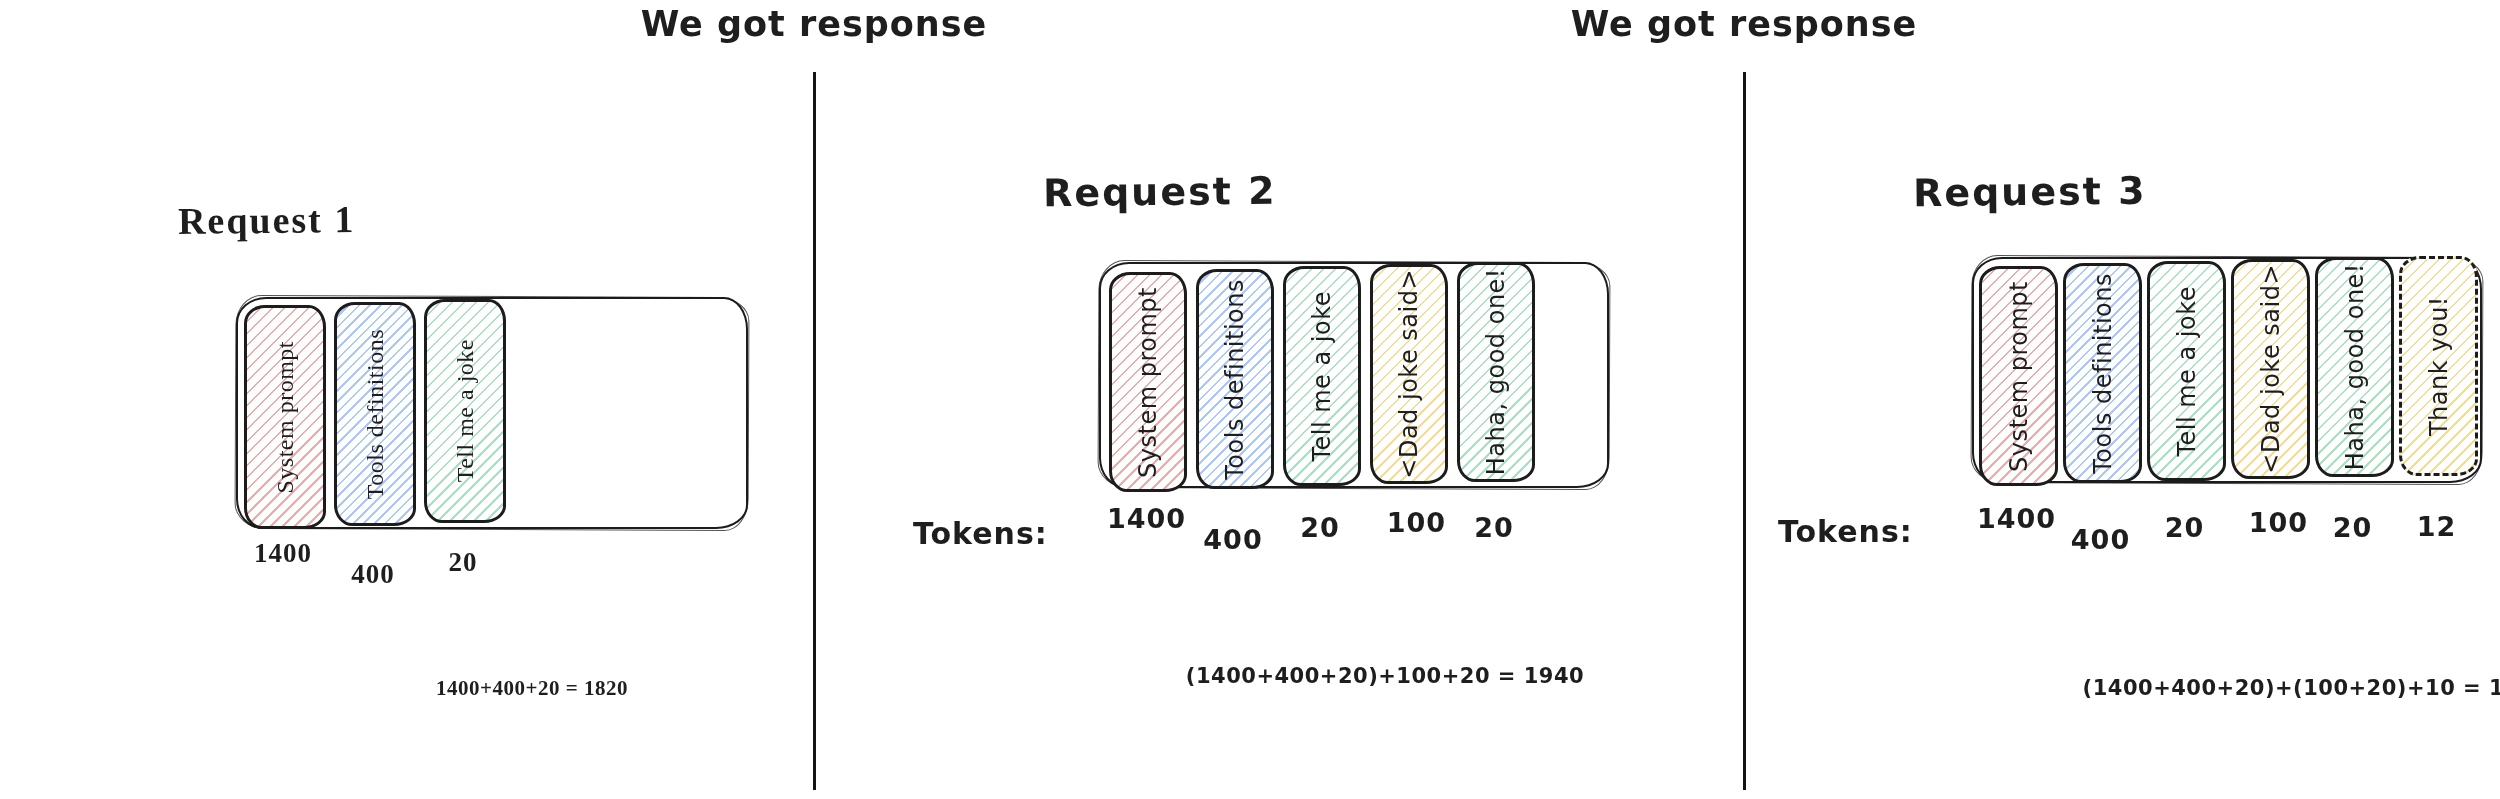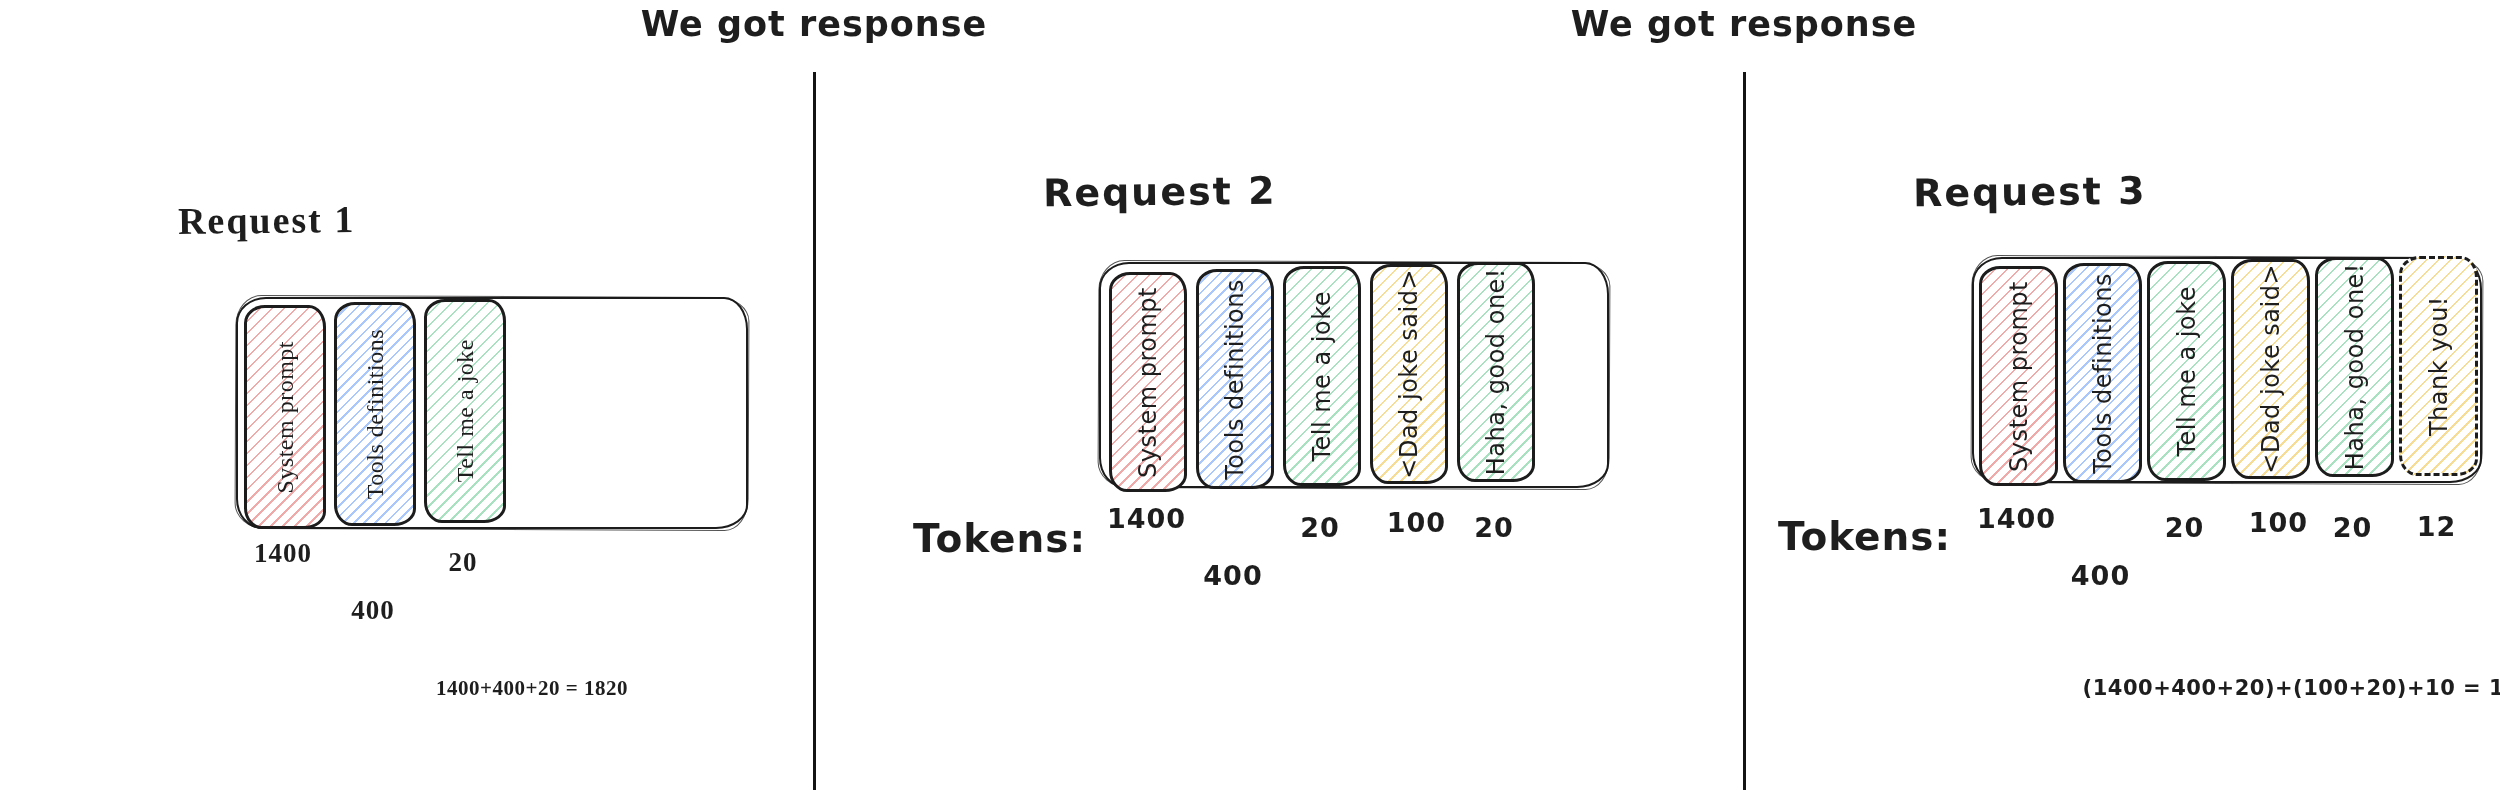--- a/index.html
+++ b/index.html
@@ -54,29 +54,29 @@
   .blue   { background-image:repeating-linear-gradient(135deg, rgba(77,139,247,0.48) 0 1.9px, transparent 1.9px 7.5px); }
   .green  { background-image:repeating-linear-gradient(135deg, rgba(63,190,115,0.45) 0 1.9px, transparent 1.9px 8.5px); }
   .yellow { background-image:repeating-linear-gradient(135deg, rgba(238,185,45,0.50) 0 1.9px, transparent 1.9px 8.5px); }
 
   .box-label {
     writing-mode:vertical-rl; transform:rotate(180deg);
     font-size:24px; letter-spacing:0.5px; white-space:nowrap; font-weight:500;
   }
 
   .tokens-label {
-    position:absolute; font-size:39px; font-weight:bold; letter-spacing:1px; white-space:nowrap;
+    position:absolute; font-size:30px; font-weight:bold; letter-spacing:1px; white-space:nowrap;
   }
   .tokens-row { position:absolute; display:flex; }
   .tval {
     position:relative; text-align:center;
     font-size:27px; font-weight:bold; letter-spacing:1px;
   }
   .tval:nth-child(1) { top:0; }
-  .tval:nth-child(2) { top:21px;margin-top:36px; }
+  .tval:nth-child(2) { top:21px; }
   .tval:nth-child(3) { top:9px; }
   .tval:nth-child(4) { top:4px;text-align:right; }
   .tval:nth-child(5) { top:9px; }
   .tval:nth-child(6) { top:8px; }
 
   .formula {
     position:absolute; transform:translateX(-50%);
     font-size:21px; font-weight:bold; letter-spacing:0.5px; white-space:nowrap;
   }
 
@@ -180,20 +180,21 @@
     </div>
   </div>
   <div class="tokens-label">Tokens:</div>
   <div class="tokens-row">
     <span class="tval">1400</span>
     <span class="tval">400</span>
     <span class="tval">20</span>
     <span class="tval">100</span>
     <span class="tval">20</span>
   </div>
+  <div class="formula">(1400+400+20)+100+20 = 1940</div>
 </section>
 
 <section class="panel p3">
   <h2 class="panel-title">Request 3</h2>
   <div class="context">
     <div class="boxes">
       <div class="box red">
           <span class="box-label">System prompt</span>
         </div>
       <div class="box blue">

